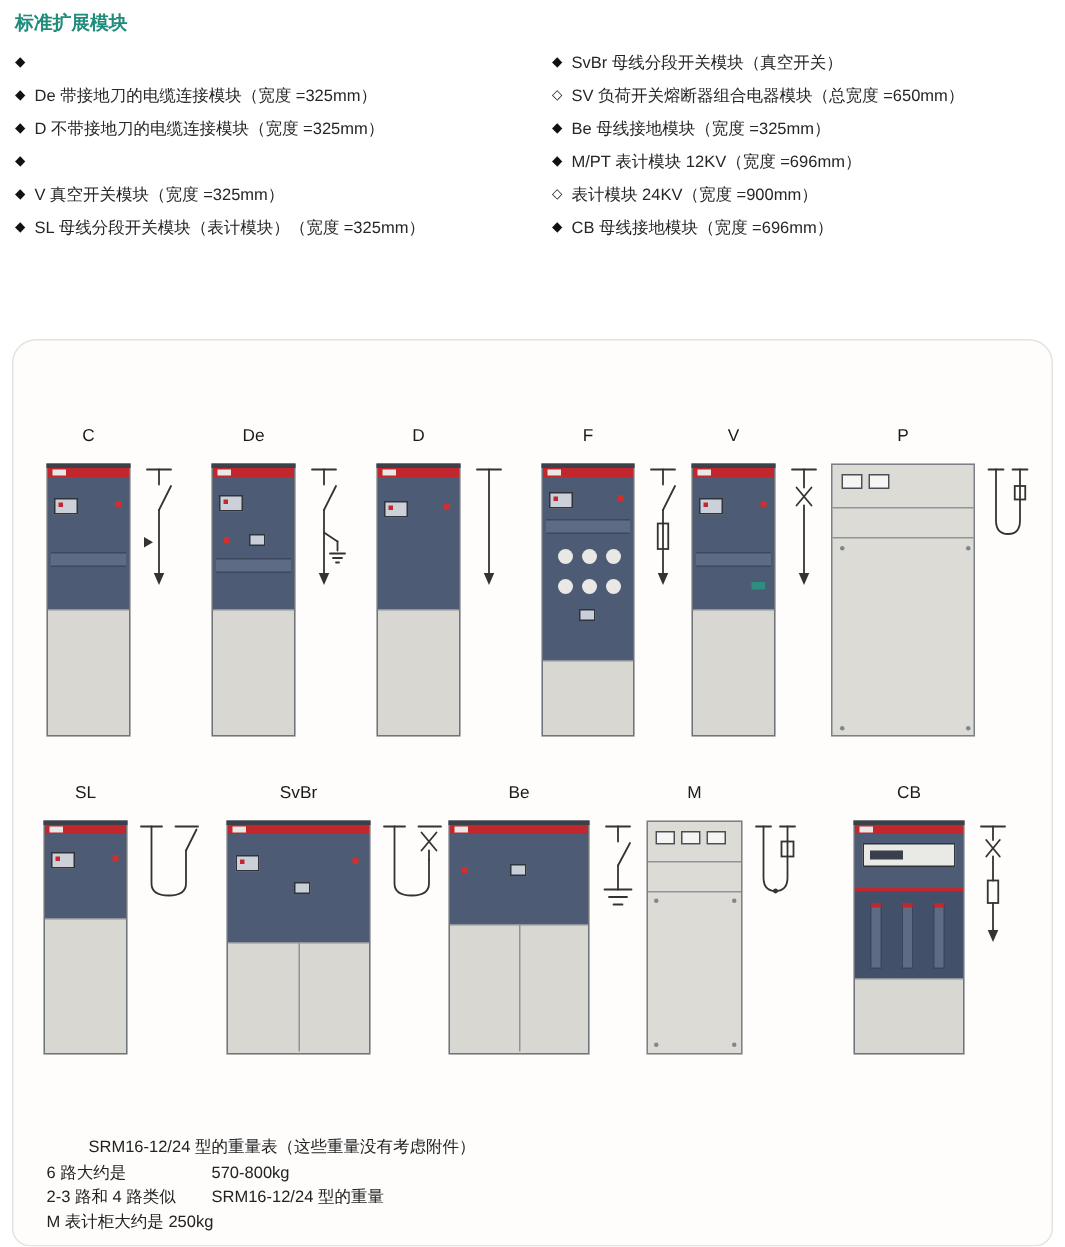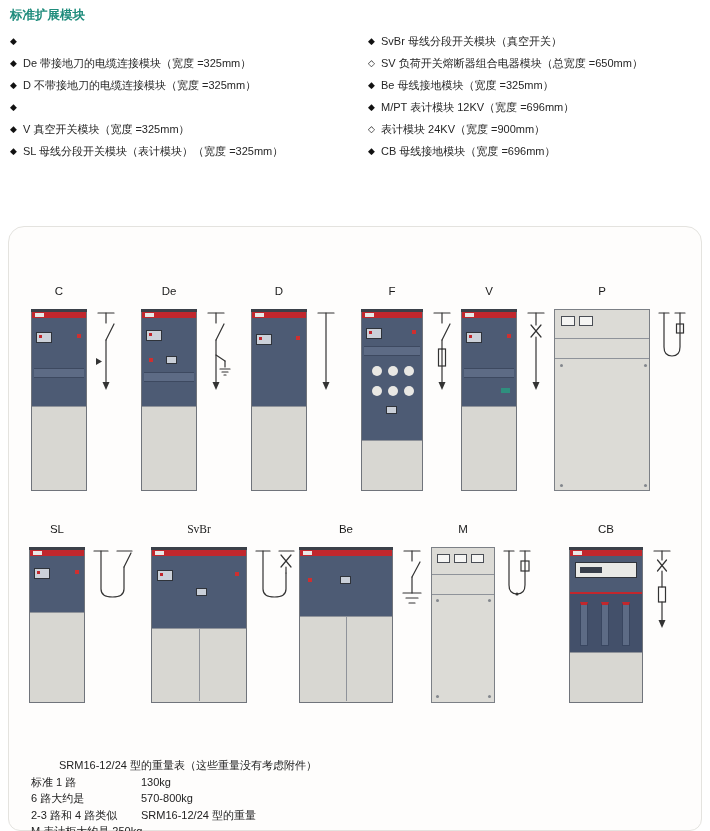--- a/index.html
+++ b/index.html
@@ -257,21 +257,21 @@
       </div>
       <svg class="symbol" style="left:62px; top:24px;" width="44" height="60" viewBox="0 0 44 60">
         <line class="s" x1="3" y1="4" x2="17" y2="4"></line>
         <line class="s" x1="26" y1="4" x2="41" y2="4"></line>
         <path class="s" d="M10,4 L10,42 Q10,50 21.5,50 Q33,50 33,42 L33,20"></path>
         <line class="s" x1="33" y1="20" x2="40" y2="6"></line>
       </svg>
     </div>
 
     <div class="module" style="left:142px; top:296px;">
-      <div class="module-label" style="left:0; width:96px;font-family:Liberation Serif, serif;">SvBr</div>
+      <div class="module-label" style="left:0; width:96px;">SvBr</div>
       <div class="cab" style="left:0; top:24px; width:96px; height:156px;">
         <i class="roof"></i>
         <i class="redband"></i>
         <i class="darksec" style="top:8px; height:72px;"></i>
         <i class="ctrl" style="left:5px; top:22px;"></i>
         <i class="chip2" style="left:44px; top:40px;"></i>
         <i class="dot" style="right:7px; top:24px;"></i>
         <i class="divider" style="top:80px;"></i>
         <i class="vdiv" style="left:47px; top:80px; bottom:1px;"></i>
       </div>
@@ -348,24 +348,20 @@
         <line class="s" x1="13" y1="24" x2="13" y2="40"></line>
         <rect class="s" x="9.5" y="40" width="7" height="15"></rect>
         <line class="s" x1="13" y1="55" x2="13" y2="73"></line>
         <polygon class="f" points="9.5,73 16.5,73 13,81"></polygon>
       </svg>
     </div>
 
     <div class="weights">
       <div class="w-title">SRM16-12/24 型的重量表（这些重量没有考虑附件）</div>
       <div class="w-row">
-        <span class="w-label">标准 1 路</span>
-        <span class="w-value">130kg</span>
-      </div>
-      <div class="w-row">
         <span class="w-label">6 路大约是</span>
         <span class="w-value">570-800kg</span>
       </div>
       <div class="w-row">
         <span class="w-label">2-3 路和 4 路类似</span>
         <span class="w-value">SRM16-12/24 型的重量</span>
       </div>
       <div class="w-row">
         <span class="w-label">M 表计柜大约是 250kg</span>
         <span class="w-value"></span>

